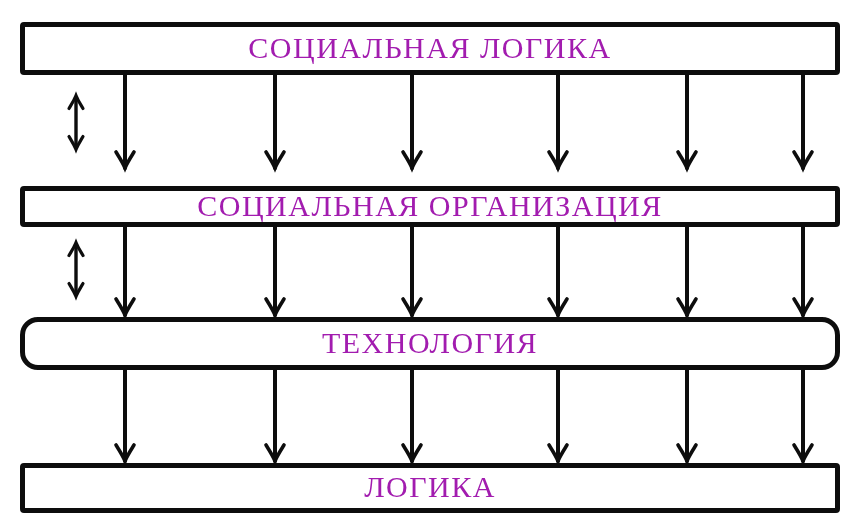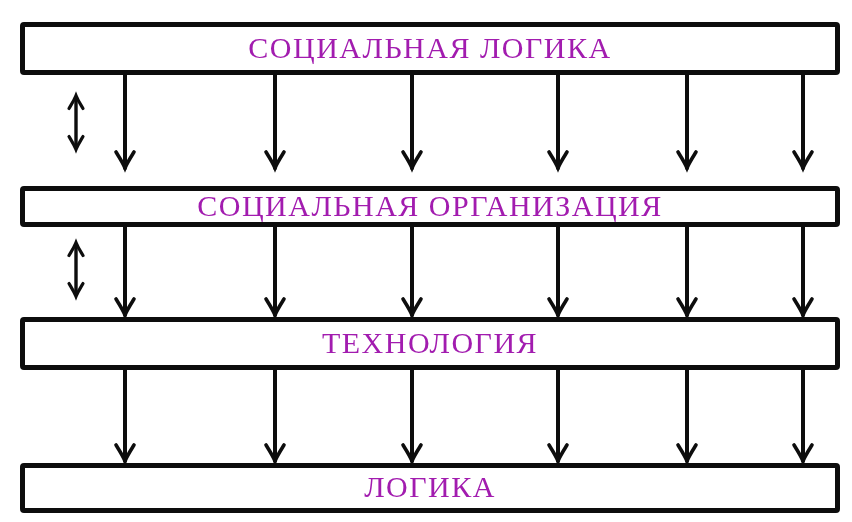--- a/index.html
+++ b/index.html
@@ -37,21 +37,21 @@
   .layer-box .box-label {
     color: #a21caf;
     font-size: 30px;
     letter-spacing: 1.5px;
     white-space: nowrap;
     line-height: 1;
     padding-bottom: 2px;
   }
   #box-social-logic        { top: 22px;  height: 53px; }
   #box-social-organization { top: 170px; height: 41px; margin-top: 16px; }
-  #box-technology          { top: 317px; height: 53px; }
+  #box-technology          { top: 317px; height: 53px; border-radius: 18px; }
   #box-nature              { top: 463px; height: 50px; }
 </style>
 </head>
 <body>
 
 <div id="stage">
 
   <svg id="arrows-layer" viewBox="0 0 852 522" xmlns="http://www.w3.org/2000/svg">
       <line x1="125" y1="73" x2="125" y2="168" stroke="#0d0d0d" stroke-width="4" fill="none" stroke-linecap="round"></line>
       <path d="M 116 152 C 120.5 159.2 123 163 125 168 C 127 163 129.5 159.2 134 152" stroke="#0d0d0d" stroke-width="3.6" fill="none" stroke-linecap="round"></path>

